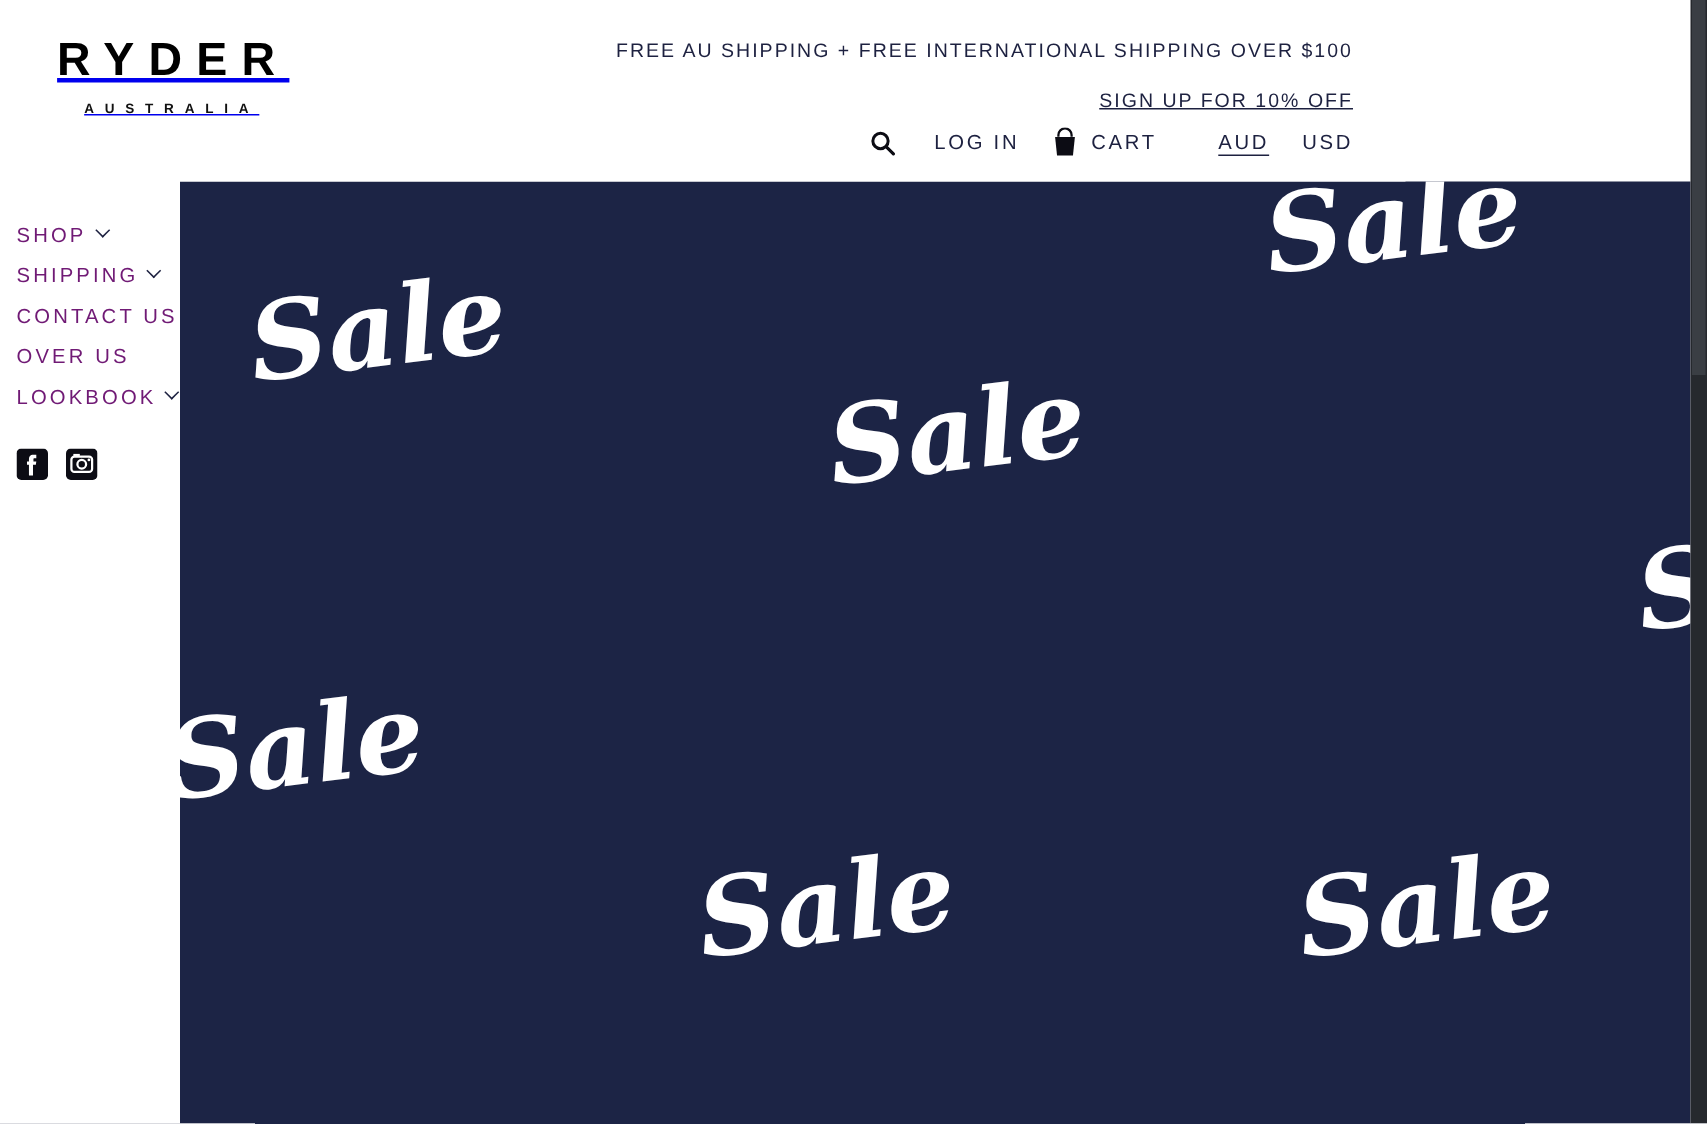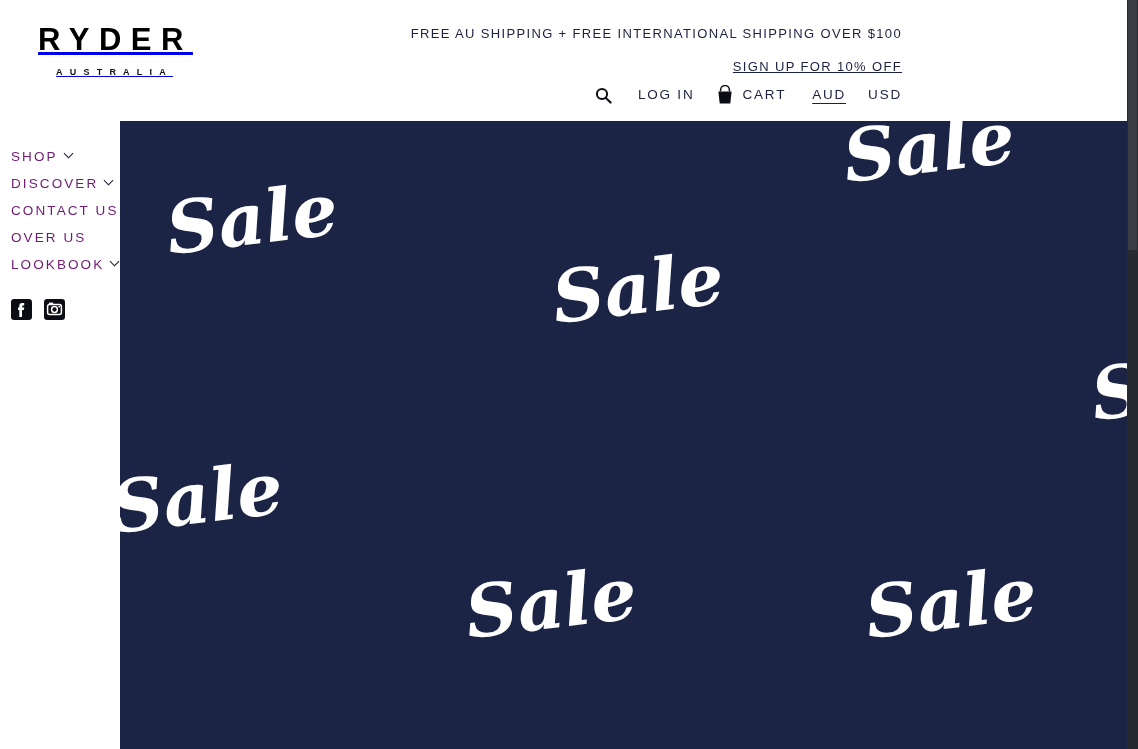--- a/index.html
+++ b/index.html
@@ -91,21 +91,21 @@
     letter-spacing: 1.8px;
     color: #1d2140;
     text-decoration: none;
     line-height: 22px;
     display: flex;
     align-items: center;
   }
   #search-icon-btn { margin-right: 26px; }
   #login-link { margin-right: 22px; }
   #cart-icon-wrap { margin-right: 8px; display: flex; align-items: center; }
-  #cart-link { margin-right: 26px; }
+  #cart-link { margin-right: 41px; }
   #currency-aud {
     margin-right: 22px;
     text-decoration: underline;
     text-underline-offset: 4px;
     text-decoration-thickness: 1px;
   }
 
   
   #sidebar {
     position: absolute;
@@ -255,21 +255,21 @@
   <div id="sidebar">
 
     <nav id="sidenav">
 
       <a class="sidenav-row" href="#">
         <span class="sidenav-label">SHOP</span>
         <span class="chev"></span>
       </a>
 
       <a class="sidenav-row" href="#">
-        <span class="sidenav-label">DISCOVER</span>
+        <span class="sidenav-label">SHIPPING</span>
         <span class="chev"></span>
       </a>
 
       <a class="sidenav-row" href="#">
         <span class="sidenav-label">CONTACT US</span>
       </a>
 
       <a class="sidenav-row" href="#">
         <span class="sidenav-label">OVER US</span>
       </a>

